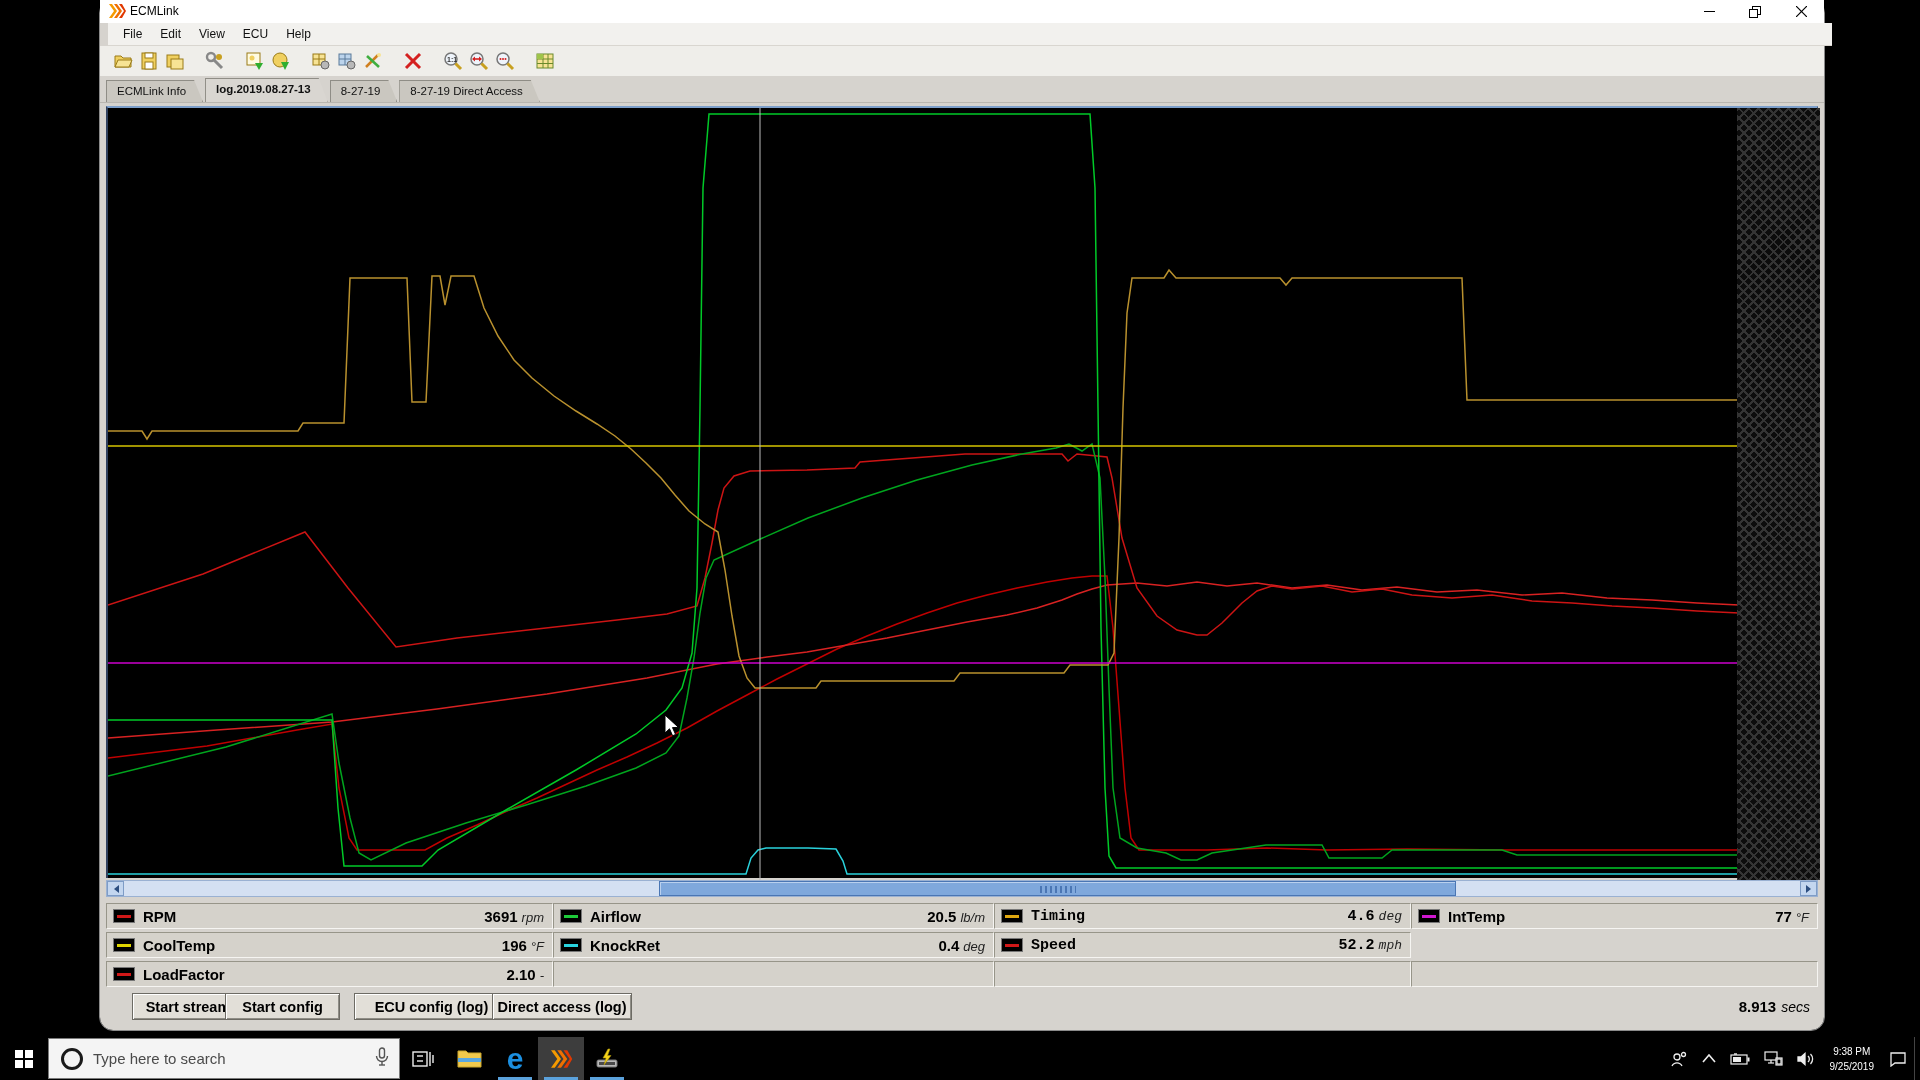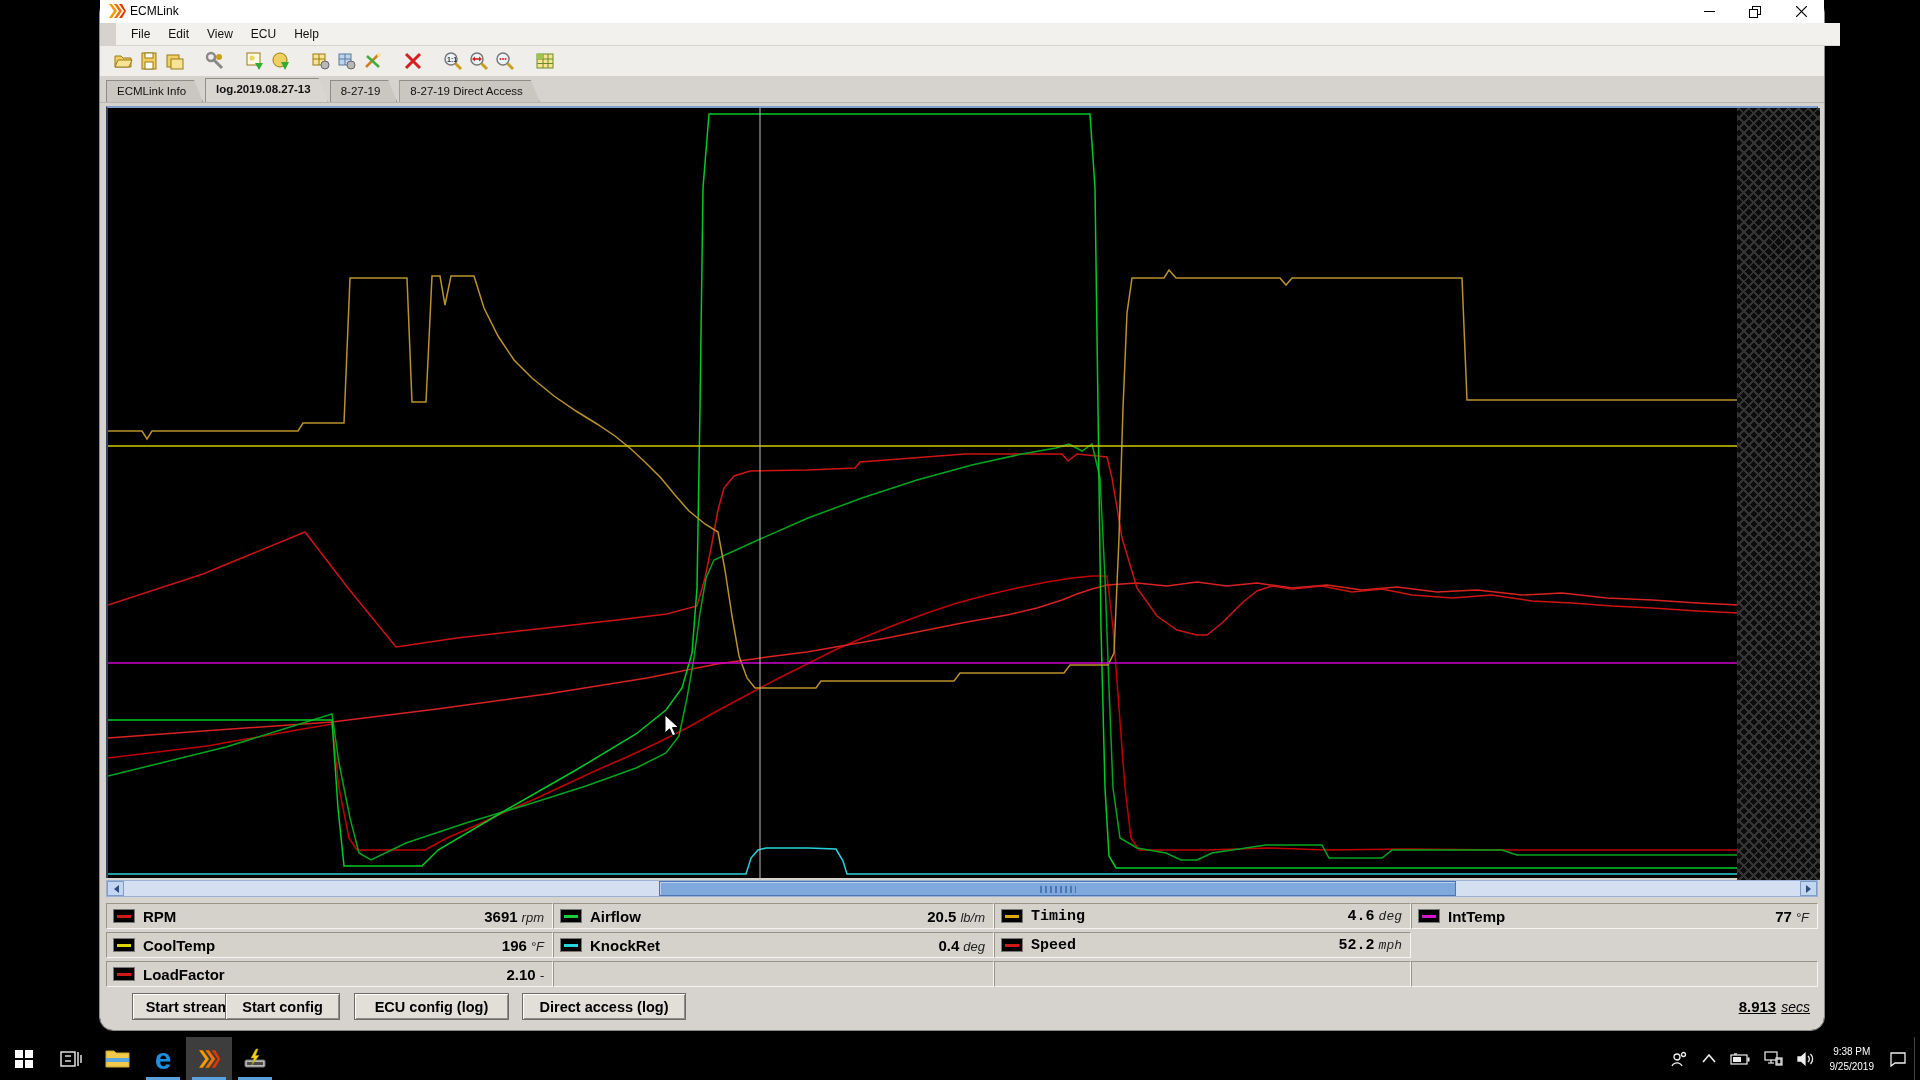--- a/index.html
+++ b/index.html
@@ -10,21 +10,21 @@
     background:#d6d3ce; outline:1px solid #8a8a8a;border-radius:13px; }
 
   
   .titlebar { position:absolute; left:0; top:0; width:100%; height:23px; background:#fff; }
   .app-icon { position:absolute; left:8px; top:3px; }
   .title-text { position:absolute; left:30px; top:4px; font-size:12px; color:#000; }
   .caption-buttons { position:absolute; right:0; top:0; height:23px; display:flex; }
   .capbtn { width:46px; height:23px; display:flex; align-items:center; justify-content:center; }
 
   
-  .menubar { position:absolute; left:16px; top:23px; width:100%; height:23px; background:#f2f1ee;
+  .menubar { position:absolute; left:8px; top:23px; width:100%; height:23px; background:#f2f1ee;
     border-bottom:1px solid #d9d6d0; display:flex; align-items:center; padding-left:6px; }
   .menu-item { font-size:12px; color:#111; padding:3px 9px; }
 
   
   .toolbar { position:absolute; left:0; top:46px; width:100%; height:30px; background:#efeeea;
     display:flex; align-items:center; padding-left:10px; }
   .tbtn { width:24px; height:24px; display:flex; align-items:center; justify-content:center; margin:0 1px; }
   .tgap { width:14px; }
 
   
@@ -69,21 +69,21 @@
   .swatch i { display:block; width:14px; height:3px; }
   .rname { font-size:15px; font-weight:bold; color:#000; }
   .rval { position:absolute; right:8px; font-size:15px; font-weight:bold; color:#000; }
   .runit { font-size:13px; font-weight:normal; font-style:italic; color:#222; margin-left:4px; }
 
   
   .actionbar { position:absolute; left:6px; top:992px; width:1712px; height:30px; background:#d6d3ce; }
   .abtn { position:absolute; top:1px; height:27px; background:#e2dfd8; border:1px solid #6d6b64;
     box-shadow:inset 1px 1px 0 #ffffff, inset -1px -1px 0 #8f8d86;
     font-size:14.5px; font-weight:bold; color:#000; display:flex; align-items:center; justify-content:center; }
-  .elapsed { position:absolute; right:8px; top:6px; font-size:15px; font-weight:bold; color:#000;text-decoration:underline; }
+  .elapsed { position:absolute; right:8px; top:6px; font-size:15px; font-weight:bold; color:#000; }
   .elapsed .u { font-weight:normal; font-style:italic; font-size:14px; margin-left:5px; }
 
   
   .taskbar { position:absolute; left:0; top:1037px; width:1920px; height:43px; background:#000;
     display:flex; align-items:center; }
   .tb-start { width:48px; height:43px; display:flex; align-items:center; justify-content:center; }
   .winlogo { display:grid; grid-template-columns:8px 8px; grid-template-rows:8px 8px; gap:2px; }
   .winlogo span { background:#fff; }
   .searchbox { width:352px; height:41px; background:#f4f4f4; border:1px solid #7a7a7a;
     display:flex; align-items:center; position:relative; }
@@ -360,21 +360,21 @@
         <span class="rval"><span>77</span><span class="runit">°F</span></span>
       </div>
       <div class="rcell" style="top:61px;"></div>
     </div>
   </div>
 
   <div class="actionbar">
     <button class="abtn" style="left:4px;   width:112px;margin-left:22px;">Start stream</button>
     <button class="abtn" style="left:119px; width:115px;">Start config</button>
     <button class="abtn" style="left:248px; width:155px;">ECU config (log)</button>
-    <button class="abtn" style="left:416px; width:164px;">Direct access (log)</button>
+    <button class="abtn" style="left:386px; width:140px;">Direct access (log)</button>
     <span class="elapsed">
       <span>8.913</span><span class="u">secs</span>
     </span>
   </div>
 </div>
 
 <div class="mouse">
   <svg width="17" height="24" viewBox="0 0 17 24">
     <polygon points="1,1 1,19 5.5,14.8 8.6,21.8 11.6,20.4 8.5,13.6 14.5,13.4" fill="#fff" stroke="#000" stroke-width="1"></polygon>
   </svg>
@@ -383,20 +383,32 @@
 <div class="taskbar">
   <div class="tb-start">
     <span class="winlogo">
         <span></span>
         <span></span>
         <span></span>
         <span></span>
       </span>
   </div>
 
+  <div class="searchbox">
+    <span class="cortana"></span>
+    <span class="search-text">Type here to search</span>
+    <span class="mic">
+      <svg width="14" height="20" viewBox="0 0 14 20" fill="none" stroke="#555" stroke-width="1.4">
+        <rect x="4.5" y="1" width="5" height="10" rx="2.5"></rect>
+        <path d="M1.5 9 a5.5 5.5 0 0 0 11 0"></path>
+        <line x1="7" y1="15" x2="7" y2="18"></line>
+          <line x1="4" y1="18" x2="10" y2="18"></line>
+      </svg>
+    </span>
+  </div>
 
   <div class="tb-icon">
     <svg width="22" height="22" viewBox="0 0 22 22" fill="none" stroke="#eee" stroke-width="1.4">
       <rect x="1" y="4" width="14" height="14"></rect>
         <line x1="18" y1="4" x2="18" y2="18"></line>
       <line x1="21" y1="7" x2="21" y2="15"></line>
         <line x1="5" y1="8" x2="11" y2="8"></line>
         <line x1="5" y1="13" x2="11" y2="13"></line>
     </svg>
   </div>

